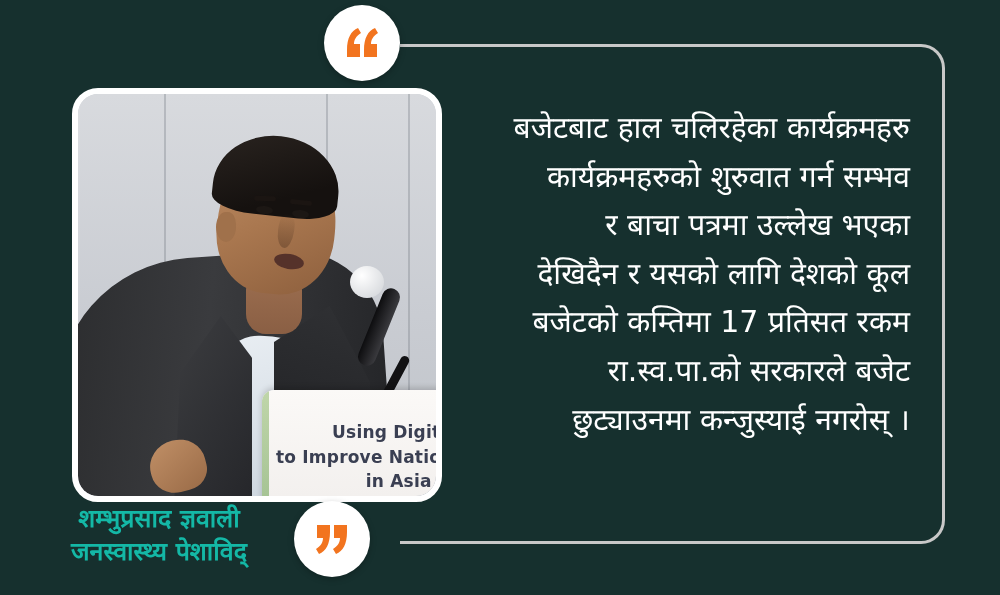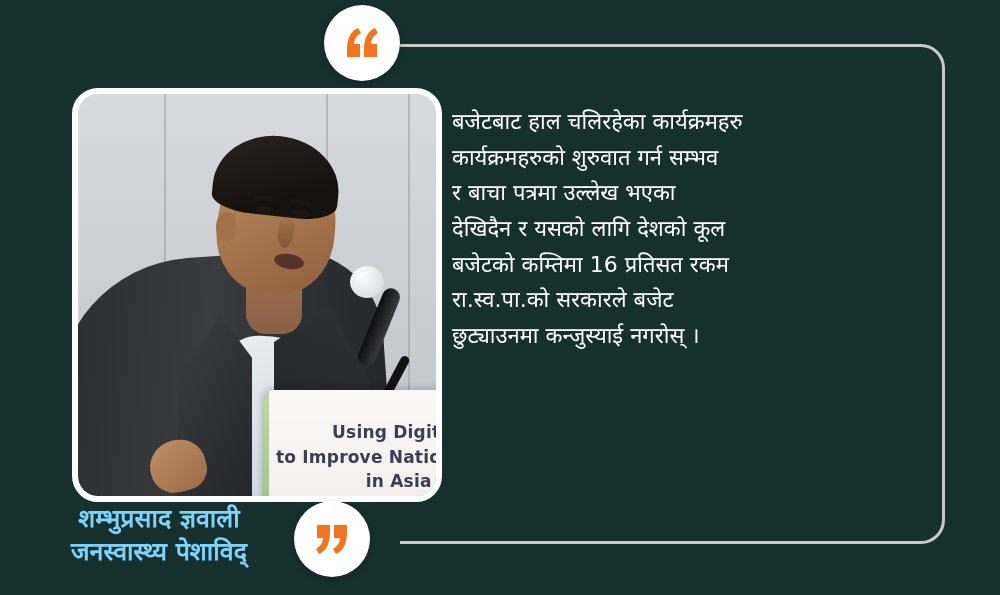--- a/index.html
+++ b/index.html
@@ -139,30 +139,30 @@
     background:#ffffff;display:flex;align-items:center;justify-content:center;
     box-shadow:0 2px 6px rgba(0,0,0,.25);
   }
   .qcircle.top{left:324px;top:5px;}
   .qcircle.bottom{left:294px;top:501px;}
   .qmark{display:block;}
 
   
   .quote{
     position:absolute;left:452px;top:104px;width:458px;
-    color:#ffffff;text-align:left;
-    font-size:22px;line-height:1.62;font-weight:400;
+    color:#ffffff;text-align:right;
+    font-size:30px;line-height:1.62;font-weight:400;
     font-family:"DejaVu Sans","Liberation Sans",sans-serif;
   }
   .quote div{white-space:nowrap;}
 
   
   .speaker{
     position:absolute;left:0px;top:503px;width:318px;
-    text-align:center;color:#7dd3fc;
+    text-align:center;color:#14b8a6;
     font-size:25px;line-height:1.3;font-weight:700;
   }
   .speaker div{white-space:nowrap;}
 </style>
 </head>
 <body>
 
 <div class="stage">
 
   <div class="frame"></div>
@@ -221,21 +221,21 @@
         <path d="M19 22 C19 10 23 3 30 0 L33 5 C28 8 26 12 26 16 L32 16 L32 29 L19 29 Z" fill="#f2741f"></path>
       </g>
     </svg>
   </div>
 
   <div class="quote">
     <div>बजेटबाट हाल चलिरहेका कार्यक्रमहरु</div>
     <div>कार्यक्रमहरुको शुरुवात गर्न सम्भव</div>
     <div>र बाचा पत्रमा उल्लेख भएका</div>
     <div>देखिदैन र यसको लागि देशको कूल</div>
-    <div>बजेटको कम्तिमा 16 प्रतिसत रकम</div>
+    <div>बजेटको कम्तिमा 17 प्रतिसत रकम</div>
     <div>रा.स्व.पा.को सरकारले बजेट</div>
     <div>छुट्याउनमा कन्जुस्याई नगरोस् ।</div>
   </div>
 
   <div class="speaker">
     <div>शम्भुप्रसाद ज्ञवाली</div>
     <div>जनस्वास्थ्य पेशाविद्</div>
   </div>
 
 </div>

